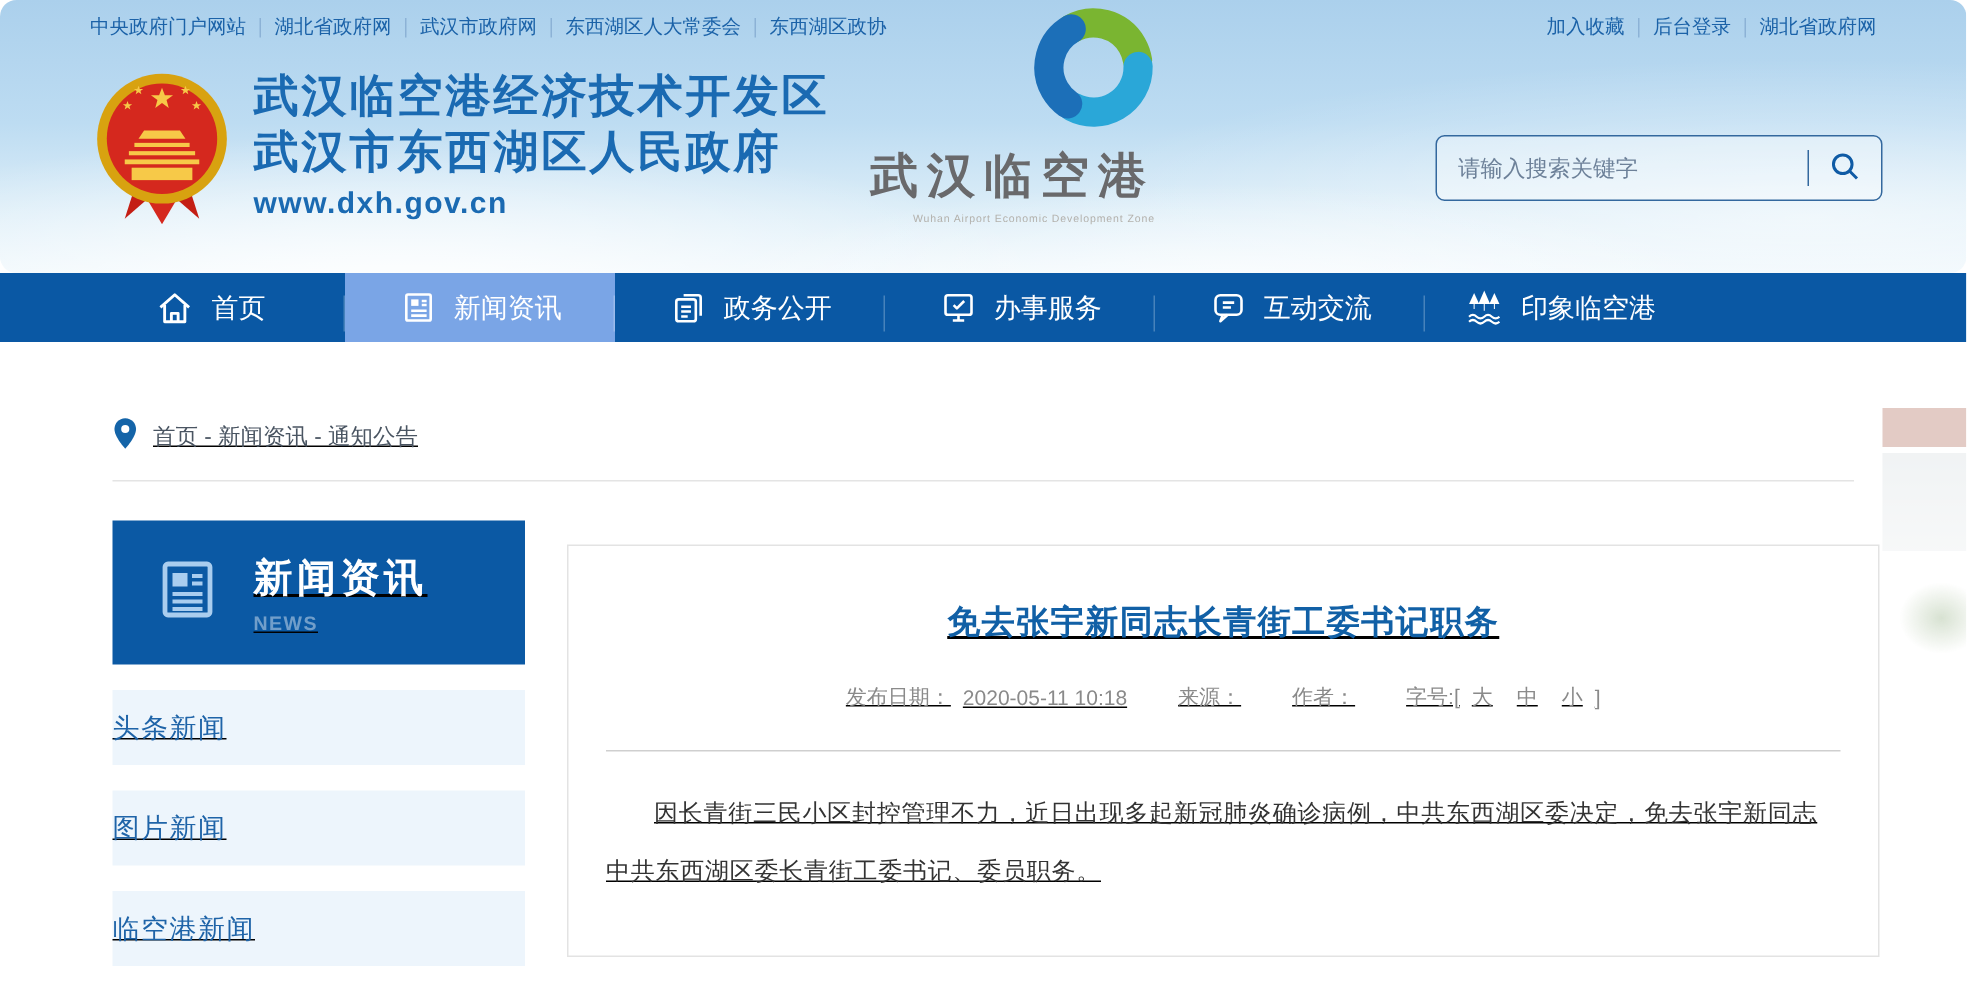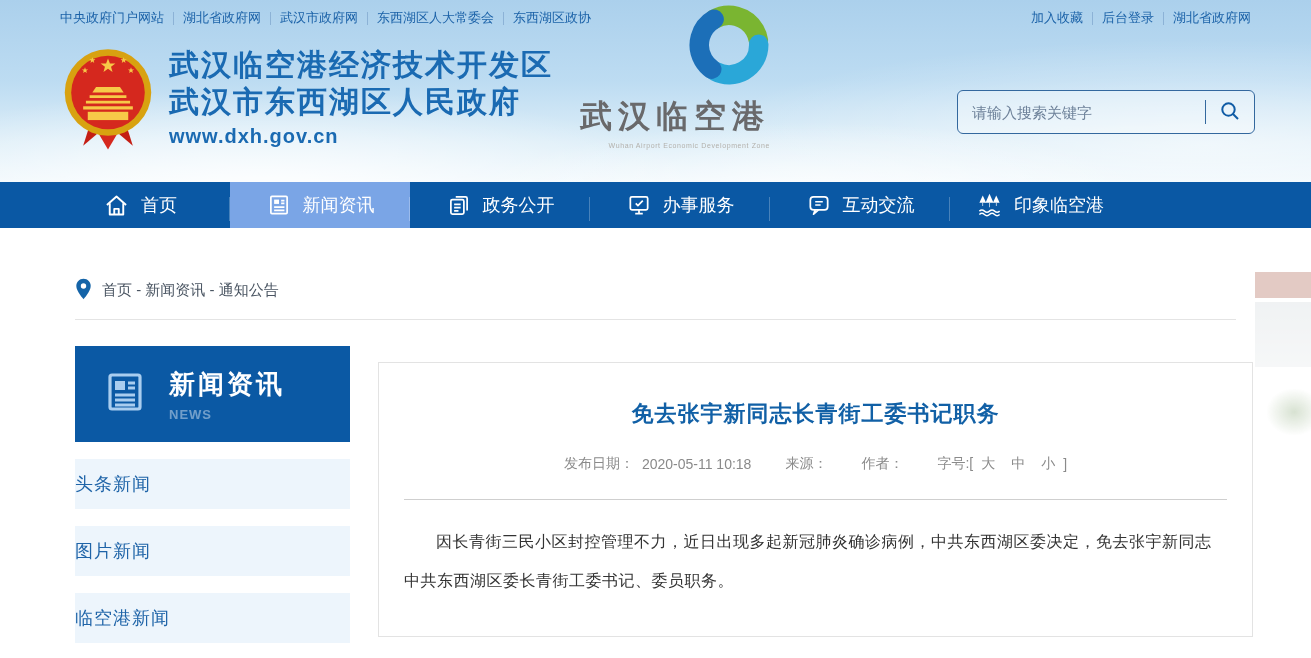--- a/index.html
+++ b/index.html
@@ -7,20 +7,21 @@
   body { font-family:"Liberation Sans","DejaVu Sans",sans-serif; background:#fff; }
   .page { position:relative; width:1311px; height:658px; overflow:hidden; background:#fff; }
 
   
   .header { position:relative; height:182px;
     background:
       radial-gradient(55% 95% at 20% 108%, rgba(255,255,255,.95) 0%, rgba(255,255,255,0) 62%),
       radial-gradient(45% 80% at 62% 115%, rgba(255,255,255,.9) 0%, rgba(255,255,255,0) 60%),
       radial-gradient(60% 90% at 92% 80%, rgba(255,255,255,.55) 0%, rgba(255,255,255,0) 65%),
       linear-gradient(180deg,#abd0ec 0%,#bddcf2 45%,#ddeef8 78%,#eef7fc 100%);
+    border-radius: 11px;
   }
   .topbar { display:flex; justify-content:space-between; align-items:center; padding:9px 60px 0 60px; font-size:13px; }
   .toplinks { display:flex; align-items:center; gap:9px; color:#1b62a8; }
   .toplink { cursor:pointer; white-space:nowrap; }
   .tsep { width:1px; height:13px; background:#8cb2d6; }
 
   .brand { position:absolute; left:62px; top:46px; display:flex; align-items:flex-start; }
   .brand-text { margin-left:15px; color:#1a6ab2; }
   .brand-line { font-size:30px; font-weight:bold; letter-spacing:2px; line-height:37px; white-space:nowrap; }
   .brand-url { font-size:20px; font-weight:bold; margin-top:5px; letter-spacing:1px; }
@@ -37,21 +38,21 @@
 
   
   .mainnav { height:46px; background:#0a58a4; }
   .nav-inner { display:flex; height:100%; padding-left:50px; }
   .nav-item { position:relative; width:180px; display:flex; align-items:center; justify-content:center; gap:11px; color:#fff; font-size:18px; cursor:pointer; white-space:nowrap; }
   .nav-item.active { background:#7aa5e6; }
   .nav-item:not(:last-child)::after { content:""; position:absolute; right:0; top:15px; width:1px; height:24px; background:rgba(255,255,255,.25); }
   .nav-icon { display:flex; align-items:center; }
 
   
-  .content { position:relative; background:#fff; height:422px; }
+  .content { position:relative; background:#fff; height:422px;text-decoration:underline; }
   .breadcrumb { display:flex; align-items:center; gap:10px; margin:0 75px; padding:50px 0 16px; border-bottom:1px solid #e4e4e4; font-size:15px; color:#4a5562; }
   .main-row { display:flex; gap:28px; margin:26px 58px 0 75px; align-items:flex-start; }
 
   .sidebar { width:275px; flex:none; }
   .side-head { height:96px; background:#0b59a4; display:flex; align-items:center; padding-left:26px; gap:20px; }
   .side-title { font-size:26px; font-weight:bold; color:#fff; letter-spacing:3px; }
   .side-sub { font-size:13px; color:rgba(255,255,255,.42); letter-spacing:1px; margin-top:5px; font-weight:bold; }
   .side-item { margin-top:17px; height:50px; line-height:50px; background:#edf5fc; color:#1f64a8; font-size:18px; cursor:pointer; letter-spacing:1px; }
 
   .article-box { flex:1; border:1px solid #e3e3e3; margin-top:16px; padding:36px 25px; background:#fff; }

